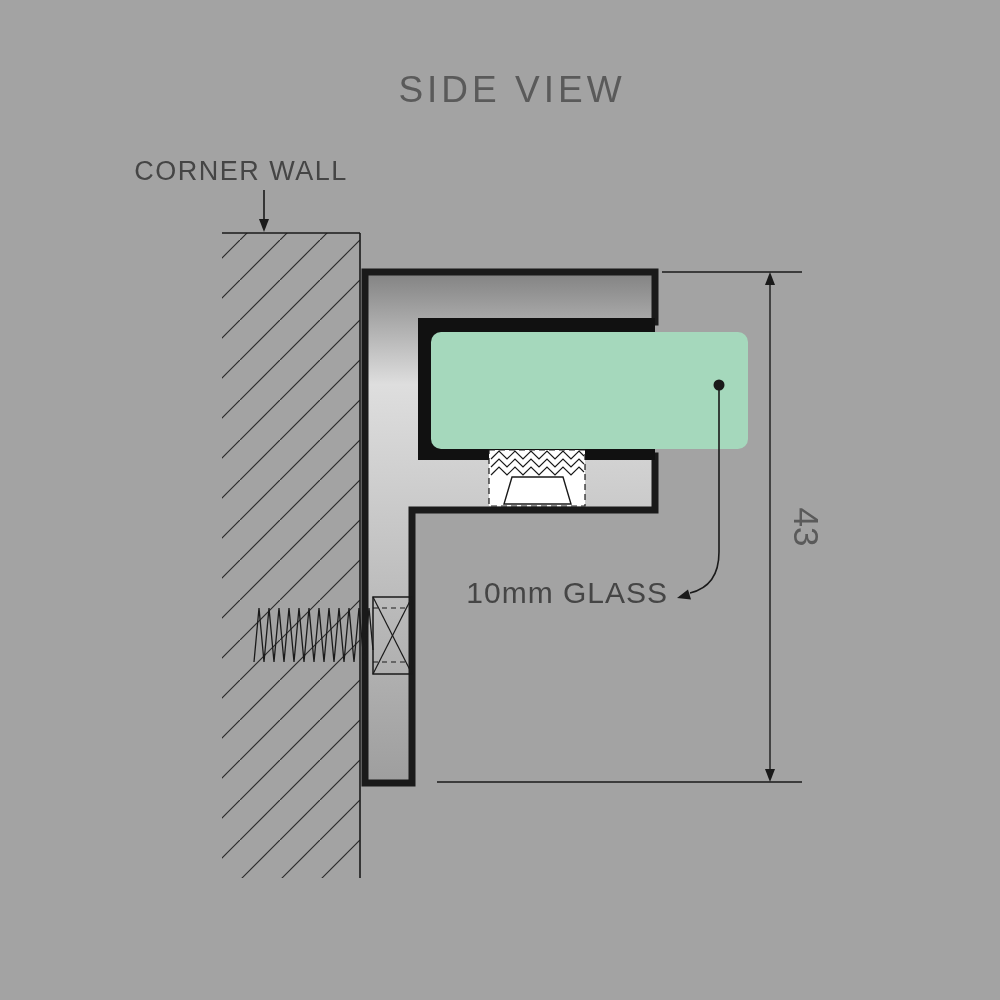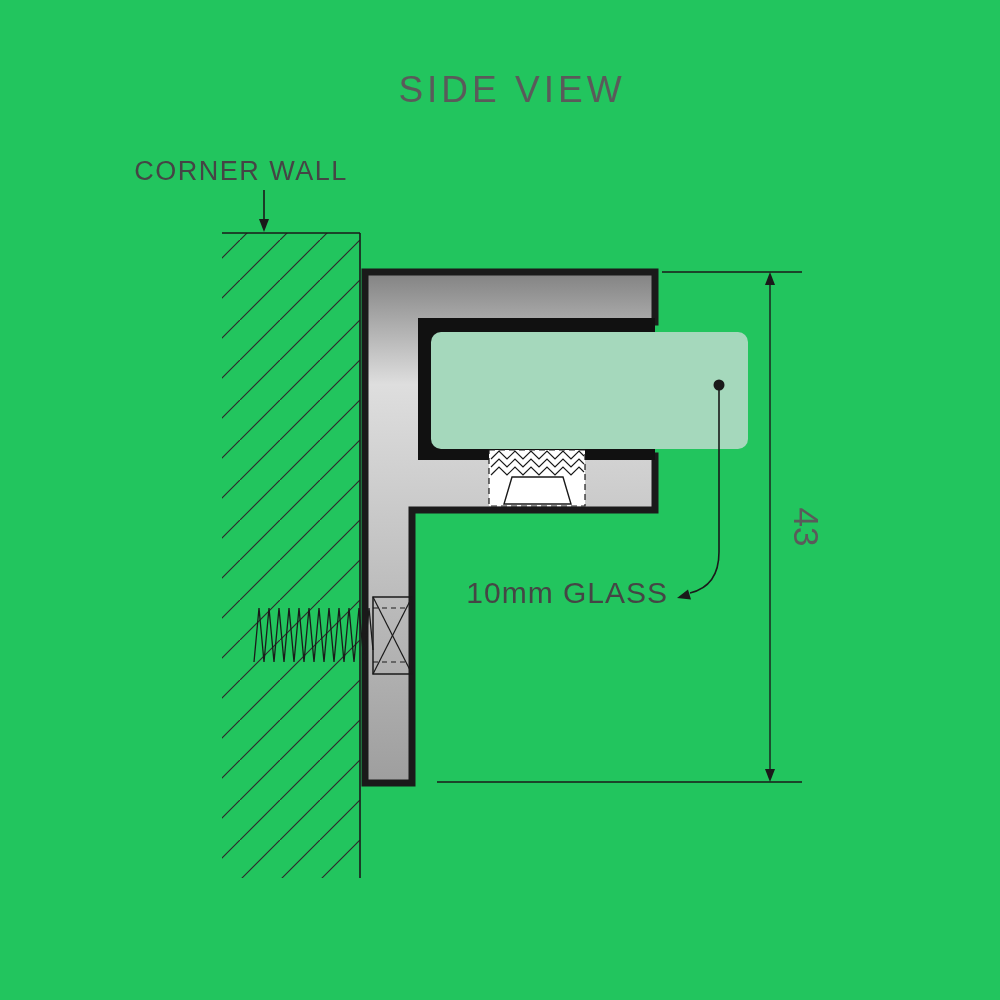--- a/index.html
+++ b/index.html
@@ -4,21 +4,21 @@
 <style>
   html, body {
     margin: 0;
     padding: 0;
     background: #ffffff;
   }
   .canvas {
     width: 1000px;
     height: 1000px;
     position: relative;
-    background: #22c55e;
+    background: #a3a3a3;
     overflow: hidden;
   }
   svg text {
     font-family: "Liberation Sans", "DejaVu Sans", sans-serif;
   }
   .ln { stroke: #1a1a1a; fill: none; }
 </style>
 </head>
 <body>
 

